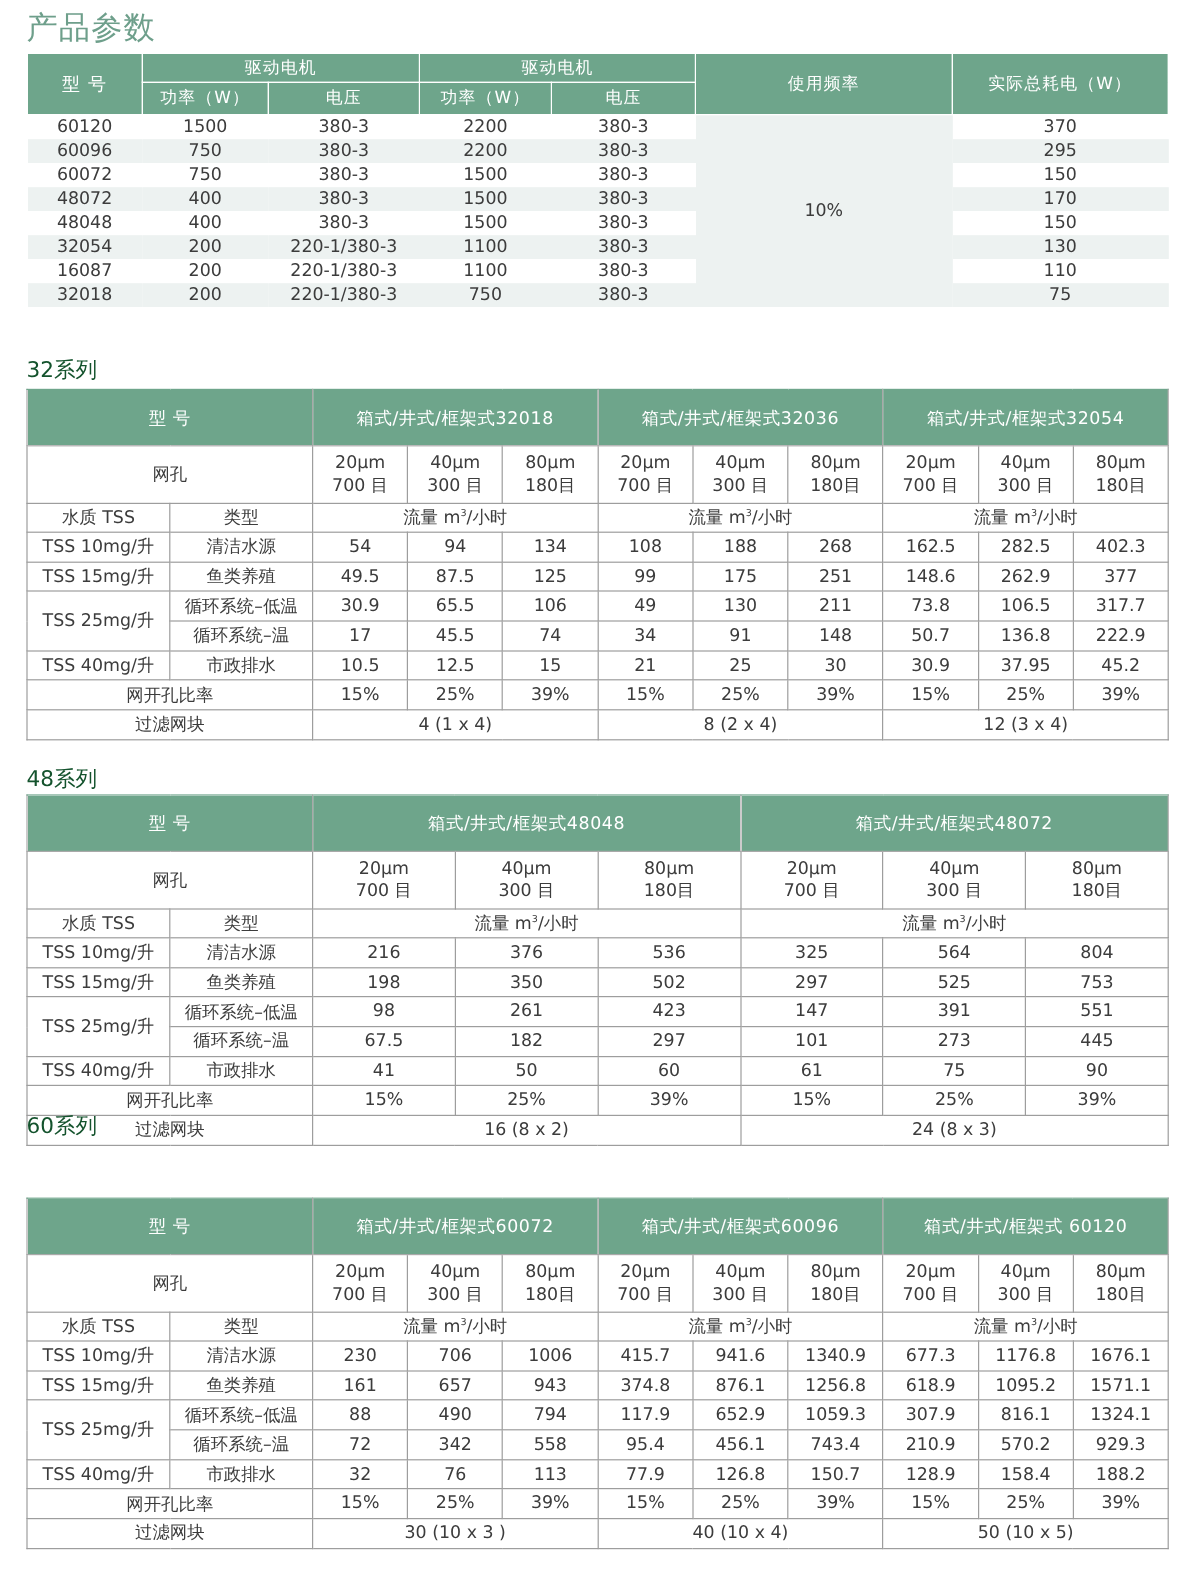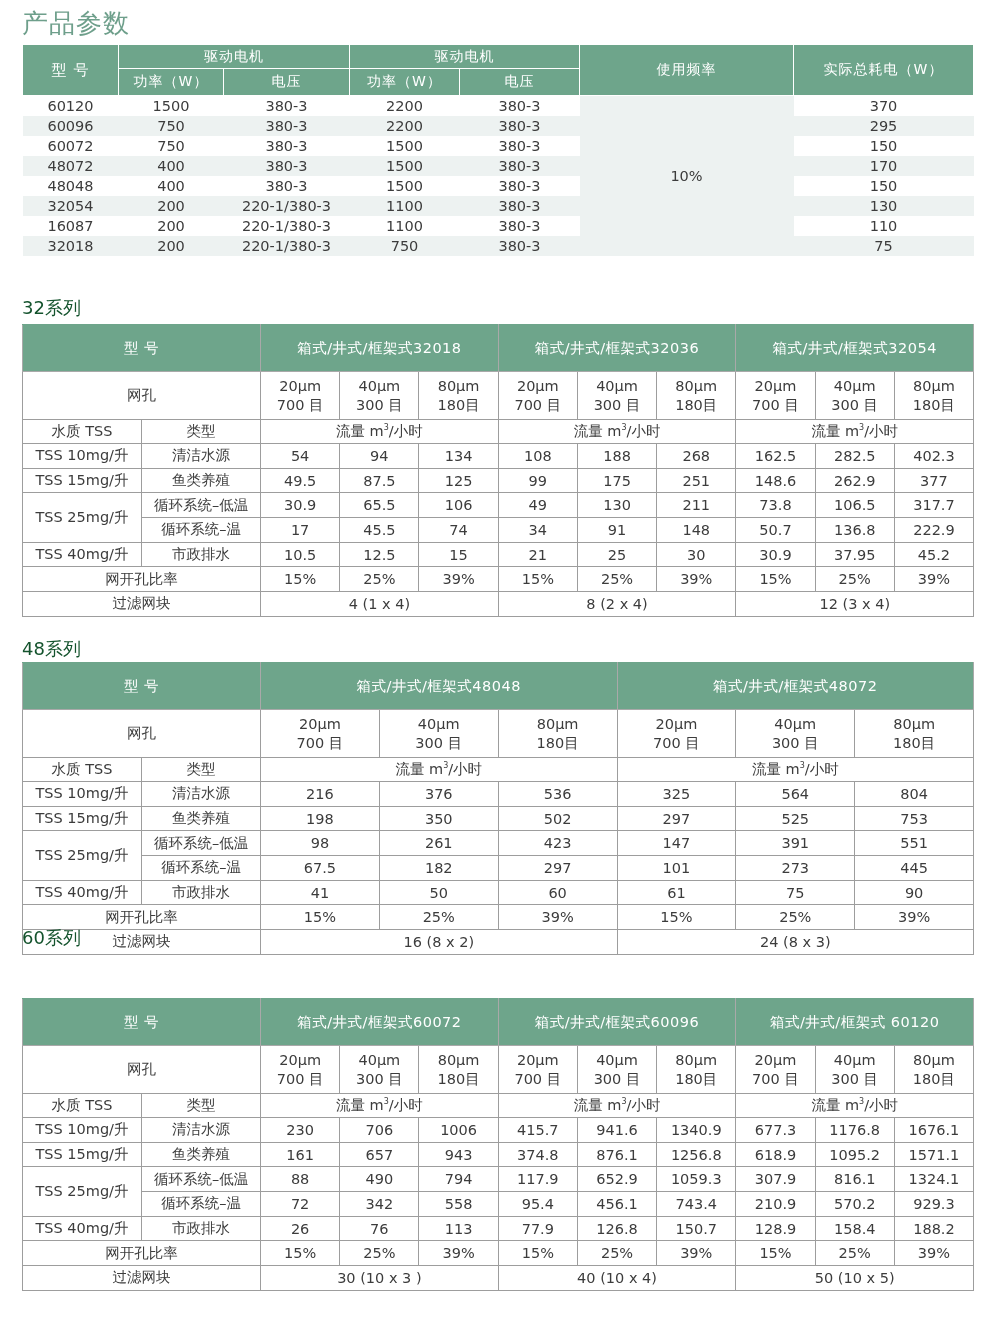--- a/index.html
+++ b/index.html
@@ -503,21 +503,21 @@
         <td>95.4</td>
         <td>456.1</td>
         <td>743.4</td>
         <td>210.9</td>
         <td>570.2</td>
         <td>929.3</td>
       </tr>
       <tr style="height:24.7px">
         <td>TSS 40mg/升</td>
         <td>市政排水</td>
-        <td>26</td>
+        <td>32</td>
         <td>76</td>
         <td>113</td>
         <td>77.9</td>
         <td>126.8</td>
         <td>150.7</td>
         <td>128.9</td>
         <td>158.4</td>
         <td>188.2</td>
       </tr>
       <tr style="height:24.7px">

